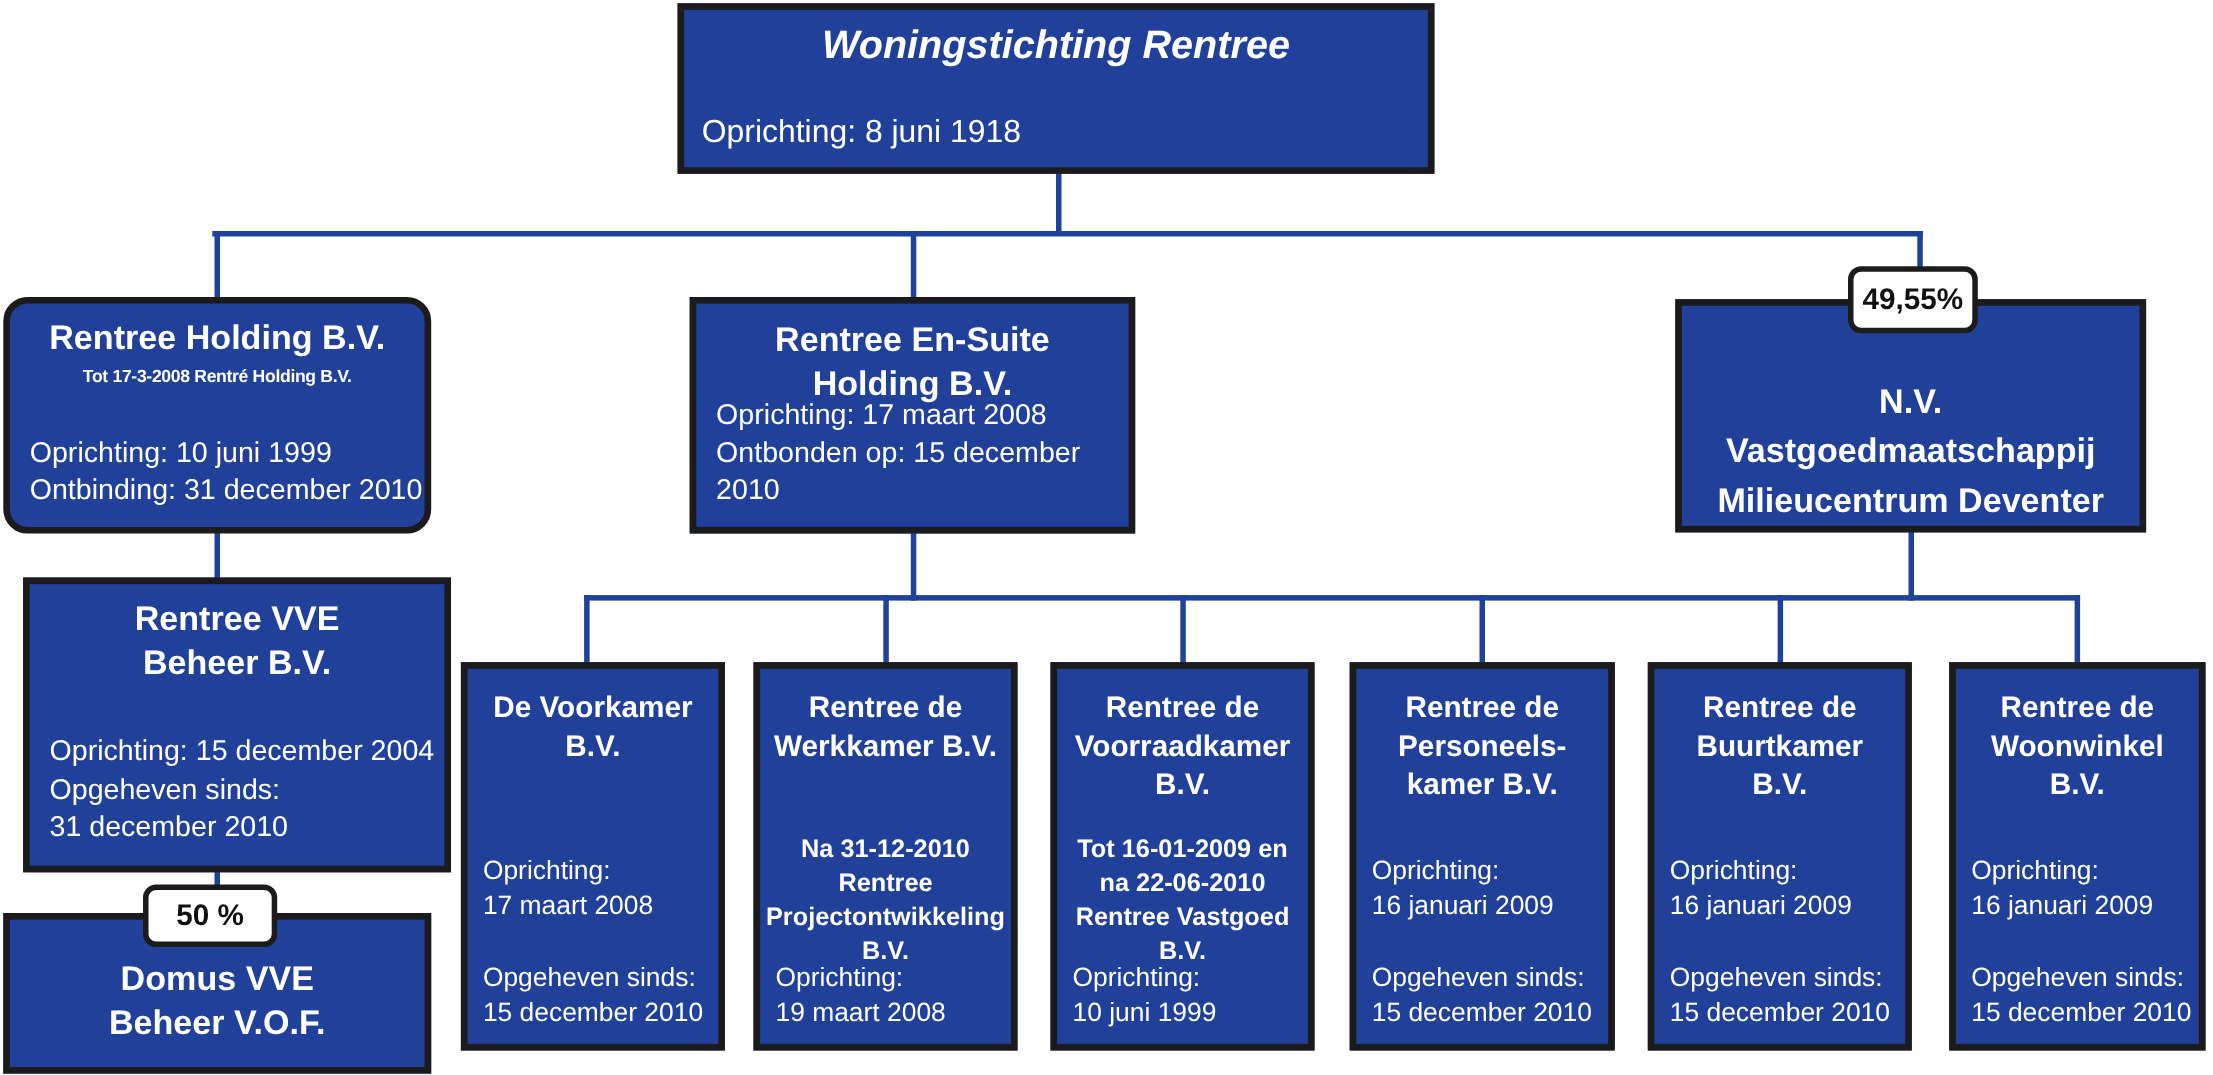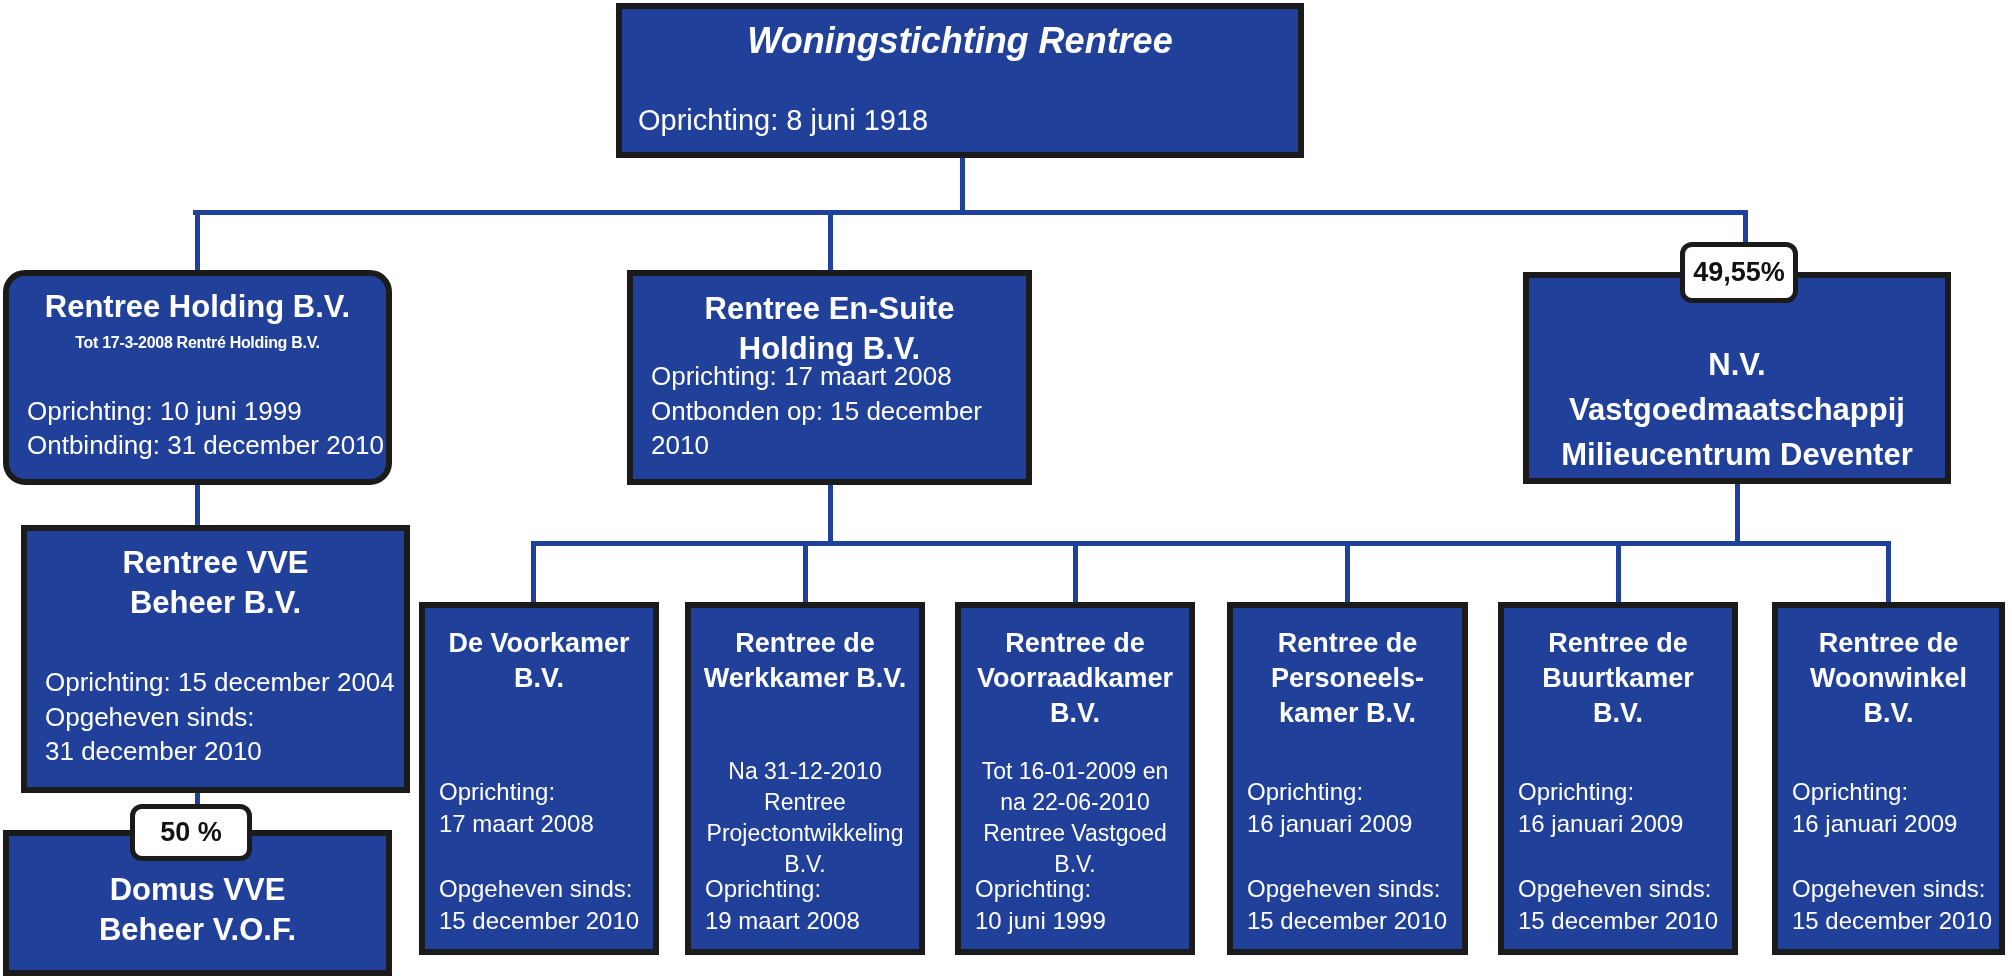--- a/index.html
+++ b/index.html
@@ -45,21 +45,21 @@
   #vve-box { left:21px; top:525px; width:389px; height:268px; z-index:2; }
   #vve-box .title { font-size:31px; line-height:1.3; padding-top:12px; }
   #vve-box .info { left:18px; bottom:18px; font-size:26px; line-height:1.33; }
 
   #domus-box { left:3px; top:830px; width:389px; height:146px; z-index:2; }
   #domus-box .title { font-size:31px; line-height:1.3; padding-top:34px; }
 
   
   .child { top:602px; width:240px; height:353px; z-index:2; }
   .child .title { font-size:27px; line-height:1.3; padding-top:18px; }
-  .child .mid { position:absolute; left:0; right:0; top:148px; font-weight:normal;
+  .child .mid { position:absolute; left:0; right:0; top:148px; font-weight:bold;
                 font-size:23px; line-height:1.35; text-align:center; white-space:pre-line; }
   .child .info { left:14px; bottom:12px; font-size:24px; line-height:1.34; }
   #child-1 { left:390px;margin-left:29px; }
   #child-2 { left:685px; }
   #child-3 { left:955px; }
   #child-4 { left:1227px; width:241px; }
   #child-5 { left:1498px; }
   #child-6 { left:1772px; width:233px; }
 
   

